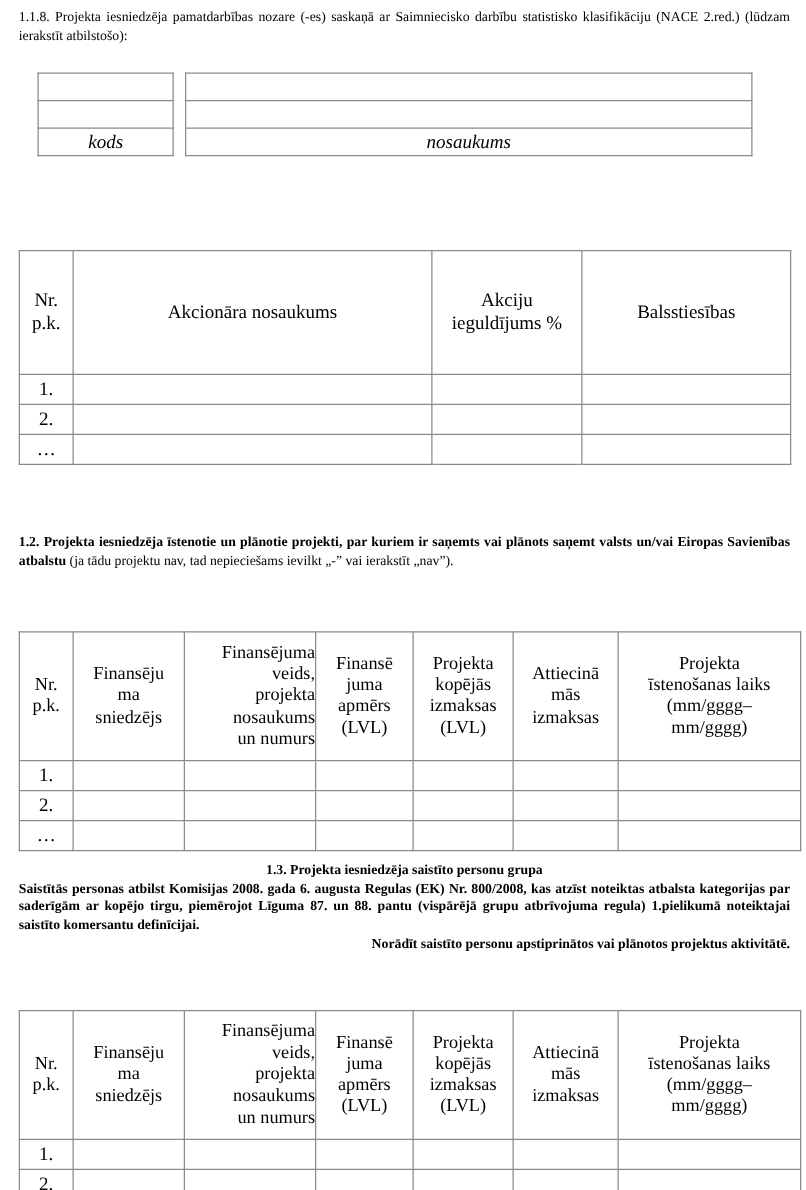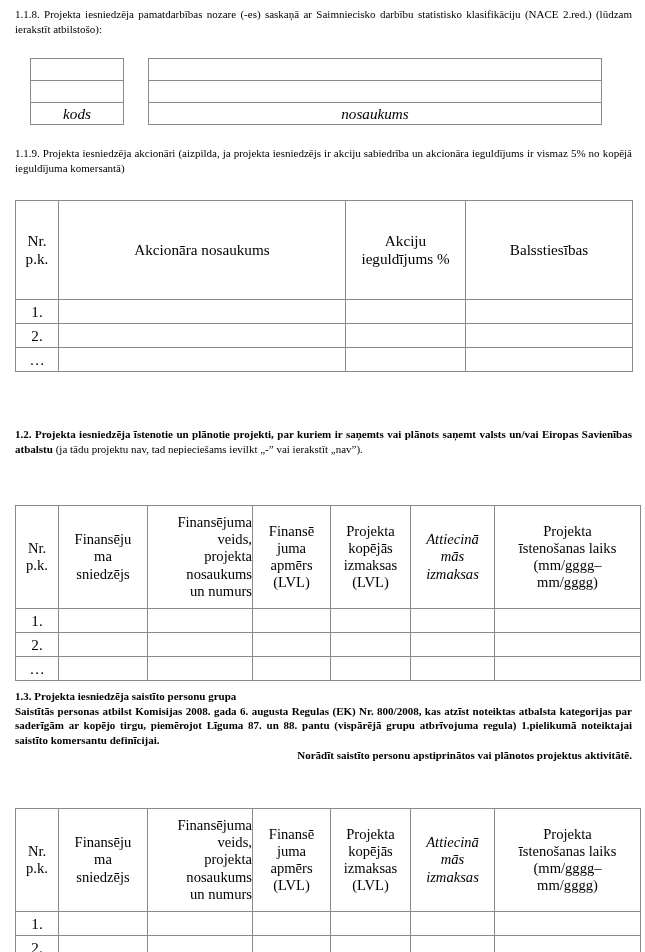--- a/index.html
+++ b/index.html
@@ -55,21 +55,21 @@
   .nace-wrap {
     position: absolute;
     left: 30px;
     top: 58px;
     width: 575px;
   }
   table.nace-code {
     position: absolute;
     left: 0;
     top: 0;
-    width: 94px;
+    width: 109px;
     padding-left: 27px;
   }
   table.nace-name {
     position: absolute;
     left: 118px;
     top: 0;
     width: 454px;
   }
   table.nace-code td, table.nace-name td {
     height: 21px;
@@ -109,21 +109,21 @@
 
   
   table.projects {
     width: 618px;
   }
   table.projects .p-nr    { width: 42px; }
   table.projects .p-prov  { width: 88px; }
   table.projects .p-kind  { width: 104px; text-align: right; }
   table.projects .p-amt   { width: 77px; }
   table.projects .p-total { width: 79px; }
-  table.projects .p-elig  { width: 83px; font-style: italic; }
+  table.projects .p-elig  { width: 83px; }
   table.projects .p-time  { width: 145px; }
   table.projects thead th { height: 102px; font-size: 14.6px; }
   table.projects tbody td { height: 23px; }
 
   #projects-1-2 {
     position: absolute;
     left: 15px;
     top: 505px;
   }
   #projects-1-3 {
@@ -168,21 +168,20 @@
         <tr>
           <td></td>
         </tr>
         <tr>
           <td class="caption">nosaukums</td>
         </tr>
       </tbody>
     </table>
   </div>
 
-  <p class="para" id="para-119">1.1.9. Projekta iesniedzēja akcionāri (aizpilda, ja projekta iesniedzējs ir akciju sabiedrība un akcionāra ieguldījums ir vismaz 5% no kopējā ieguldījuma komersantā)</p>
 
   <table class="doc shareholders">
     <thead>
       <tr>
         <th class="h-nr">
           <span class="hdr-line">Nr.</span>
           <span class="hdr-line">p.k.</span>
         </th>
         <th class="h-name">Akcionāra nosaukums</th>
         <th class="h-inv">
@@ -285,21 +284,21 @@
         <td></td>
         <td></td>
         <td></td>
         <td></td>
         <td></td>
       </tr>
     </tbody>
   </table>
 
   <div id="para-13">
-    <p class="para bold" style="text-align:left;">1.3. Projekta iesniedzēja saistīto personu grupa</p>
+    <p class="para bold" style="text-align:center;">1.3. Projekta iesniedzēja saistīto personu grupa</p>
     <p class="para bold">Saistītās personas atbilst Komisijas 2008. gada 6. augusta Regulas (EK) Nr. 800/2008, kas atzīst noteiktas atbalsta kategorijas par saderīgām ar kopējo tirgu, piemērojot Līguma 87. un 88. pantu (vispārējā grupu atbrīvojuma regula) 1.pielikumā noteiktajai saistīto komersantu definīcijai.</p>
     <p class="para bold" style="text-align:right;">Norādīt saistīto personu apstiprinātos vai plānotos projektus aktivitātē.</p>
   </div>
 
   <table class="doc projects" id="projects-1-3">
     <thead>
       <tr>
         <th class="p-nr">
           <span class="hdr-line">Nr.</span>
           <span class="hdr-line">p.k.</span>

